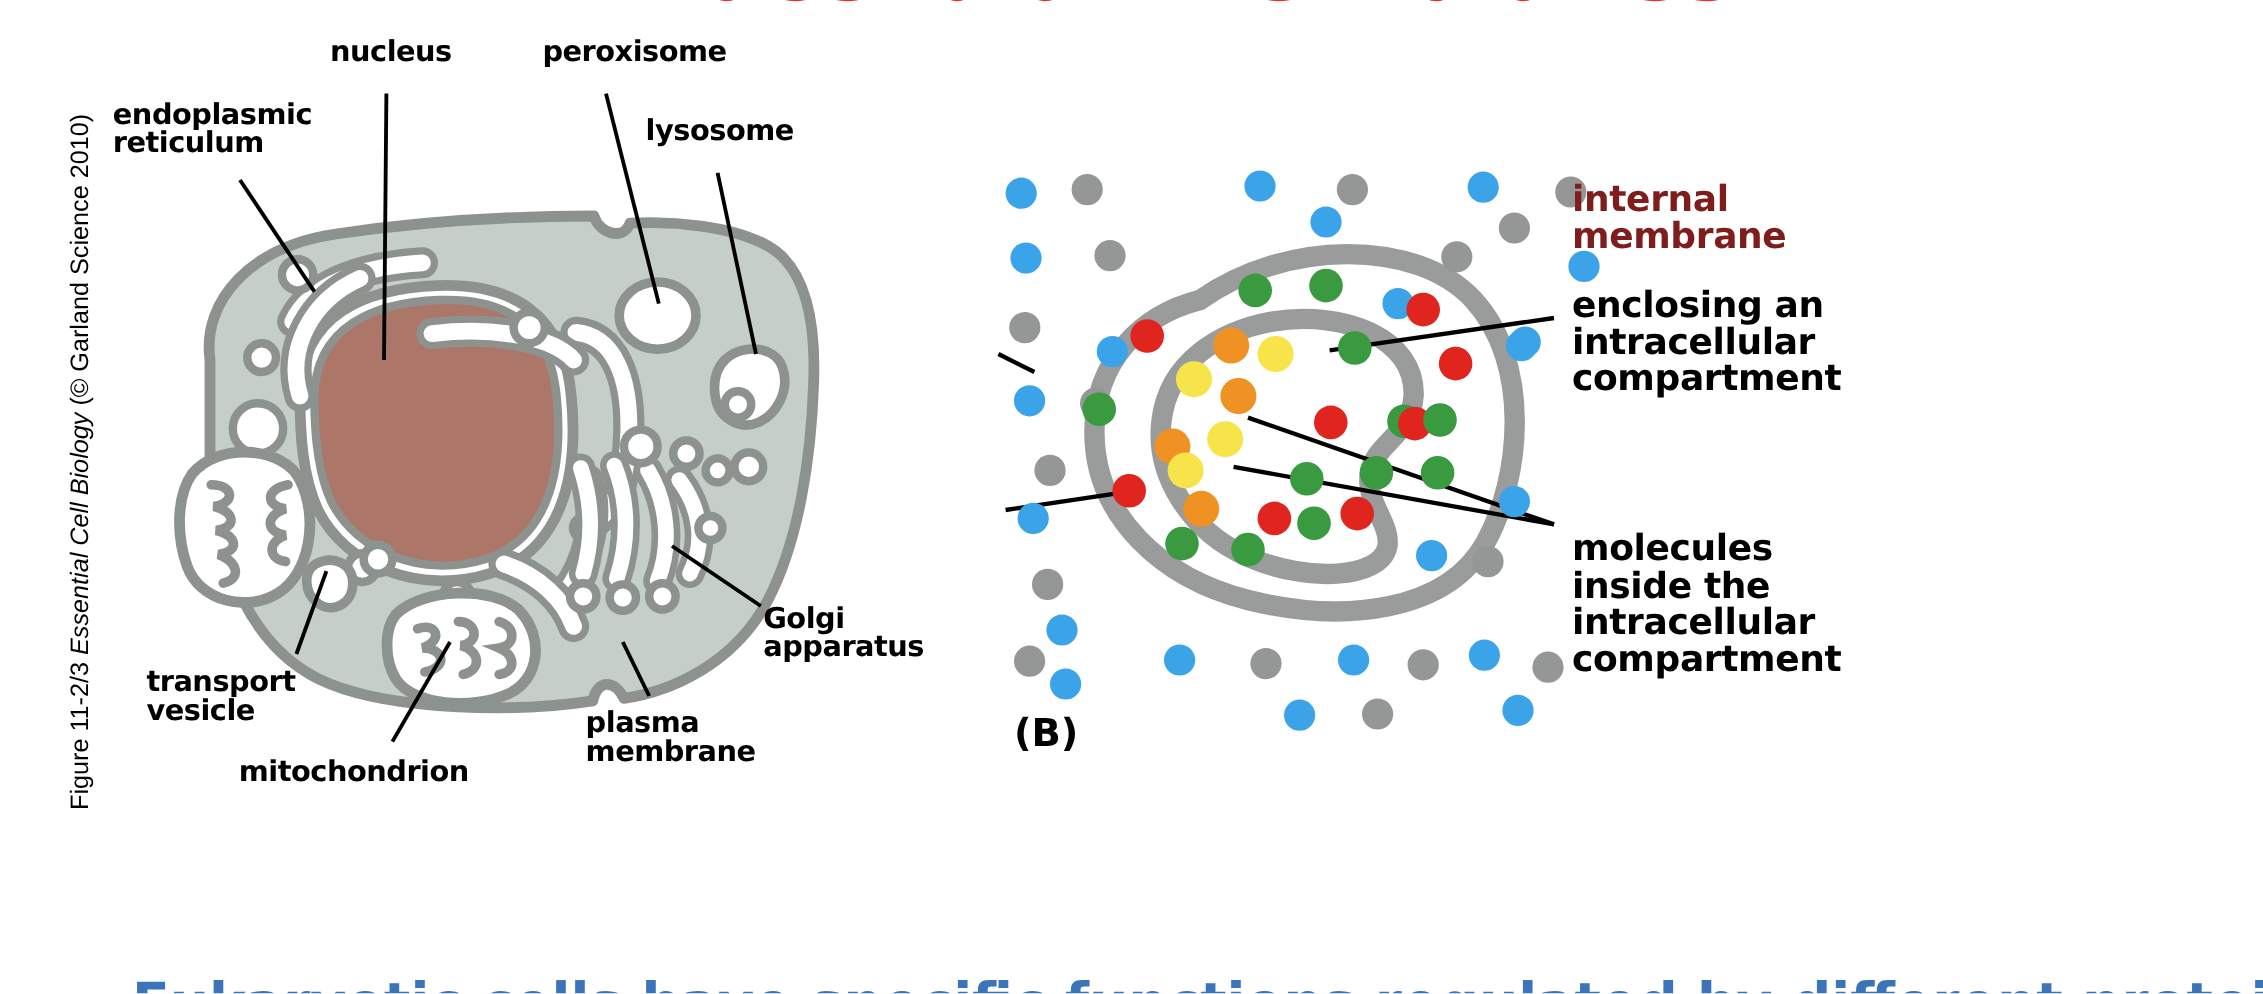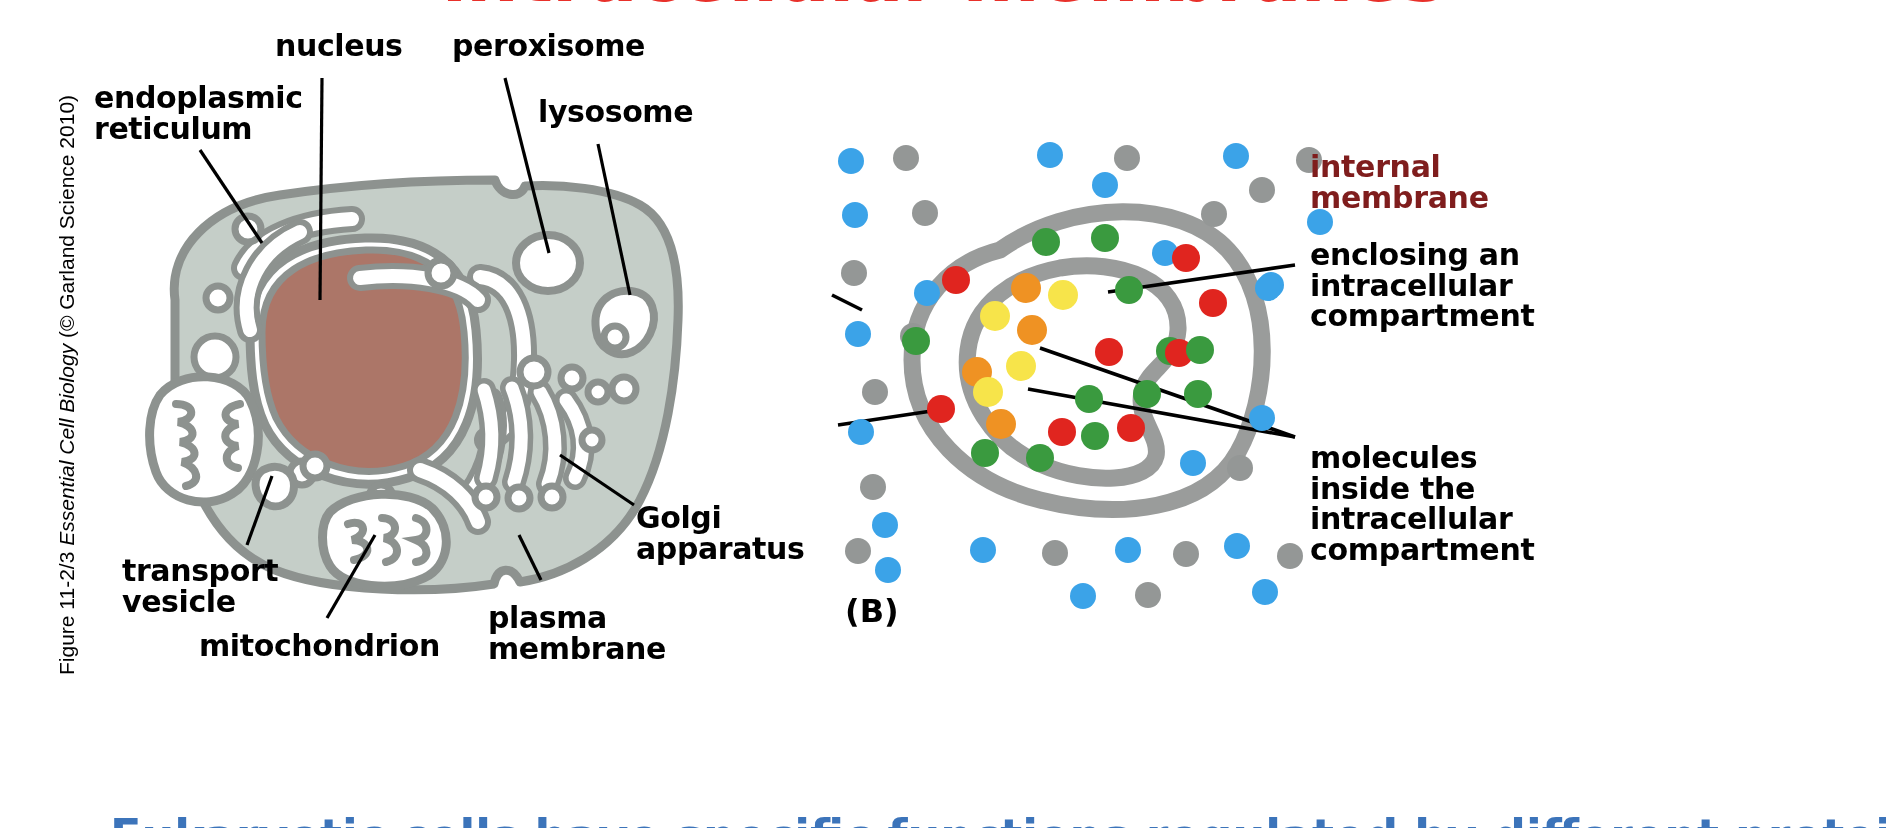--- a/index.html
+++ b/index.html
@@ -65,21 +65,21 @@
 
   
   .lbl {
     position: absolute;
     font-family: "DejaVu Sans", sans-serif;
     font-weight: bold;
     color: #000000;
     line-height: 1.02;
     white-space: pre-line;
   }
-  .lbl.a { font-size: 30px; letter-spacing: -0.4px; }
+  .lbl.a { font-size: 24px; letter-spacing: -0.4px; }
   .lbl.b { font-size: 30px; letter-spacing: -0.3px; }
   .lbl.pink { color: #7f1d1d; }
   .panel-letter {
     position: absolute;
     font-family: "DejaVu Sans", sans-serif;
     font-weight: bold;
     font-size: 32px;
     color: #000000;
   }
 
@@ -291,21 +291,21 @@
       <div class="lbl a" style="left: 94px; top: 83px;">endoplasmic
 reticulum</div>
       <div class="lbl a" style="left: 275px; top: 31px;">nucleus</div>
       <div class="lbl a" style="left: 452px; top: 31px;">peroxisome</div>
       <div class="lbl a" style="left: 538px; top: 97px;">lysosome</div>
       <div class="lbl a" style="left: 636px; top: 503px;">Golgi
 apparatus</div>
       <div class="lbl a" style="left: 122px; top: 556px;">transport
 vesicle</div>
       <div class="lbl a" style="left: 199px; top: 631px;">mitochondrion</div>
-      <div class="lbl a" style="left: 488px; top: 590px; margin-top: 13px;">plasma
+      <div class="lbl a" style="left: 488px; top: 590px;">plasma
 membrane</div>
     </div>
 
   <div class="lbl b pink" style="left:1310px; top:152px;">internal
 membrane</div>
   <div class="lbl b" style="left:1310px; top:240px;">enclosing an
 intracellular
 compartment</div>
   <div class="lbl b" style="left:1310px; top:402px;margin-top:41px;">molecules
 inside the

